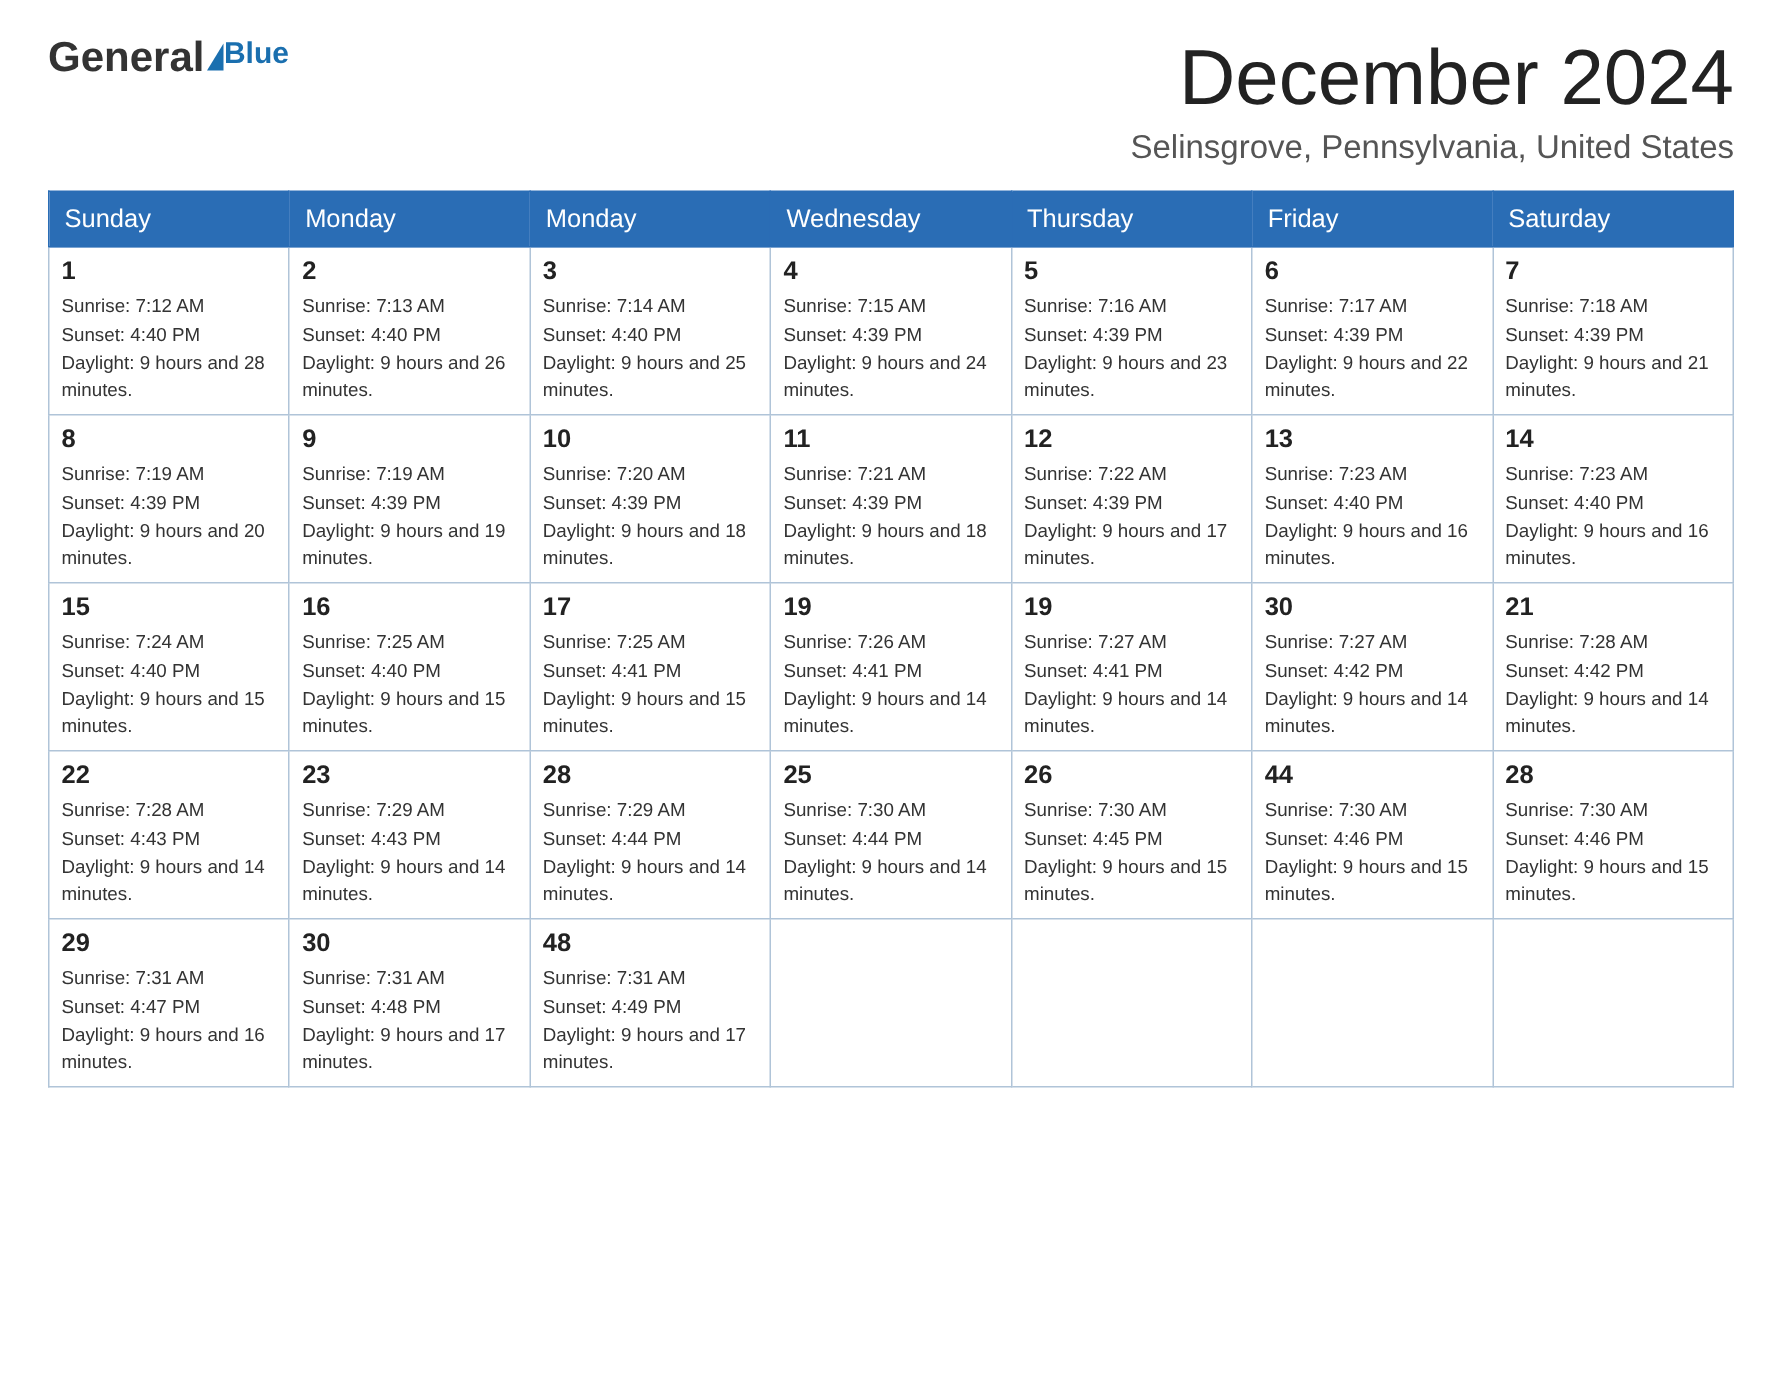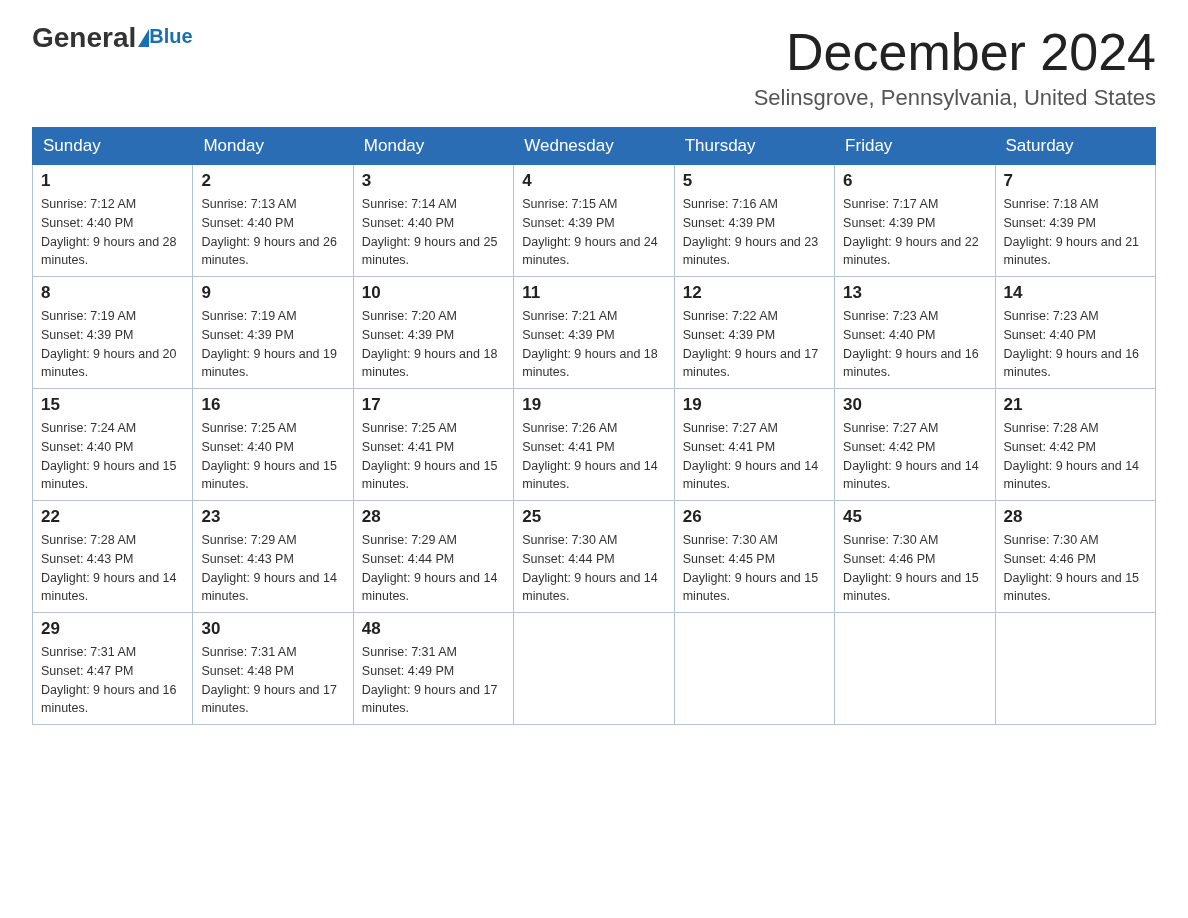--- a/index.html
+++ b/index.html
@@ -232,21 +232,21 @@
         </td>
         <td>
           <div class="day-number">25</div>
           <div class="day-info">Sunrise: 7:30 AM<br>Sunset: 4:44 PM<br>Daylight: 9 hours and 14 minutes.</div>
         </td>
         <td>
           <div class="day-number">26</div>
           <div class="day-info">Sunrise: 7:30 AM<br>Sunset: 4:45 PM<br>Daylight: 9 hours and 15 minutes.</div>
         </td>
         <td>
-          <div class="day-number">45</div>
+          <div class="day-number">44</div>
           <div class="day-info">Sunrise: 7:30 AM<br>Sunset: 4:46 PM<br>Daylight: 9 hours and 15 minutes.</div>
         </td>
         <td>
           <div class="day-number">28</div>
           <div class="day-info">Sunrise: 7:30 AM<br>Sunset: 4:46 PM<br>Daylight: 9 hours and 15 minutes.</div>
         </td>
       </tr>
       <tr>
         <td>
           <div class="day-number">29</div>

